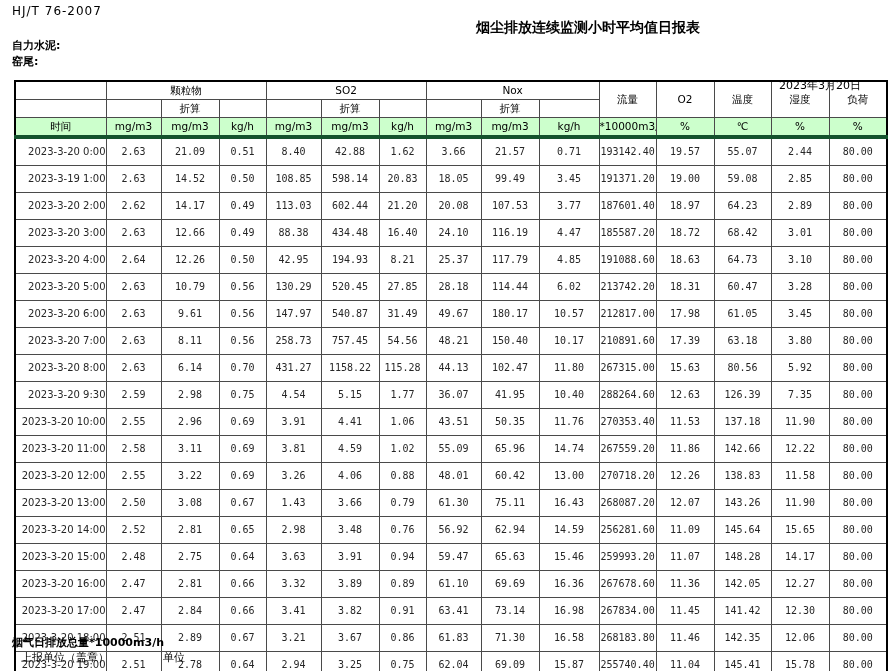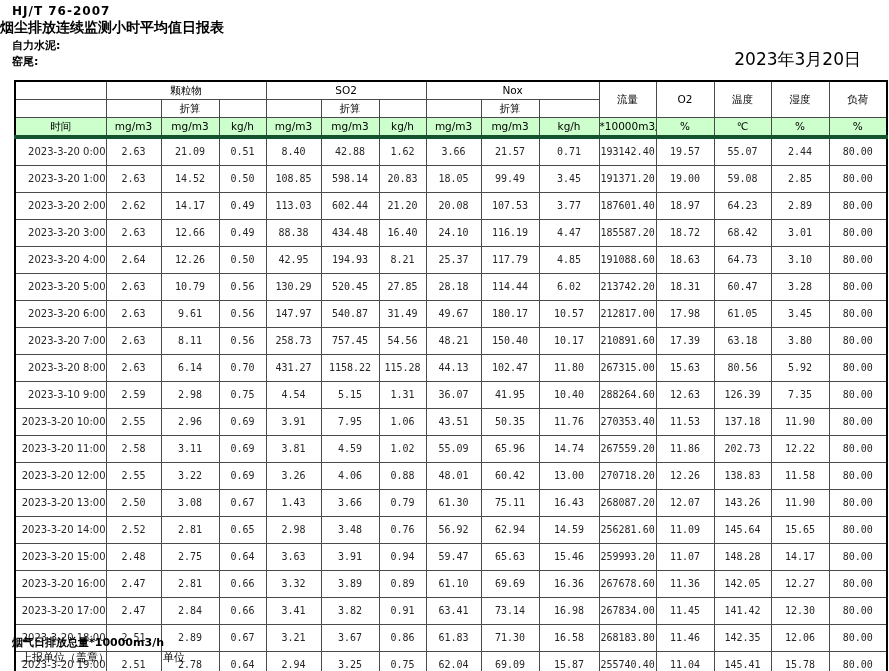--- a/index.html
+++ b/index.html
@@ -1,25 +1,25 @@
 <!DOCTYPE html>
 <html><head>
 <meta charset="utf-8">
 <style>
   * { margin:0; padding:0; box-sizing:border-box; }
   html,body { background:#fff; }
   body {
     width:889px; height:671px; position:relative; overflow:hidden;
     font-family:"DejaVu Sans","Liberation Sans",sans-serif; color:#000;
   }
-  .doc-code { position:absolute; top:4px; left:12px; font-size:12px; font-weight:bold; letter-spacing:1px; }
-  .title { position:absolute; top:19px; left:0; width:700px; text-align:left; font-size:14px; font-weight:bold; }
+  .doc-code { position:absolute; top:4px; left:12px; font-size:12px; font-weight:normal; letter-spacing:1px; }
+  .title { position:absolute; top:19px; left:0; width:700px; text-align:right; font-size:14px; font-weight:bold; }
   .company { position:absolute; top:38px; left:12px; font-size:11px; font-weight:bold; }
   .location { position:absolute; top:54px; left:12px; font-size:11px; font-weight:bold; }
-  .report-date { position:absolute; top:48px; right:28px; font-size:17px; }
+  .report-date { position:absolute; top:78px; right:28px; font-size:11px; }
 
   table.report {
     position:absolute; top:80px; left:14px;
     border-collapse:collapse; table-layout:fixed; width:872px;
     border:2px solid #000;
   }
   .report th, .report td {
     border:1px solid #4a4a4a;
     font-size:10px; font-weight:normal;
     text-align:center; vertical-align:middle;
@@ -119,21 +119,21 @@
         <td>3.66</td>
         <td>21.57</td>
         <td>0.71</td>
         <td>193142.40</td>
         <td class="o2-col">19.57</td>
         <td>55.07</td>
         <td>2.44</td>
         <td>80.00</td>
       </tr>
       <tr>
-        <td class="time-cell">2023-3-20 1:00</td>
+        <td class="time-cell">2023-3-19 1:00</td>
         <td>2.63</td>
         <td>14.52</td>
         <td>0.50</td>
         <td>108.85</td>
         <td>598.14</td>
         <td>20.83</td>
         <td>18.05</td>
         <td>99.49</td>
         <td>3.45</td>
         <td>191371.20</td>
@@ -255,43 +255,43 @@
         <td>44.13</td>
         <td>102.47</td>
         <td>11.80</td>
         <td>267315.00</td>
         <td class="o2-col">15.63</td>
         <td>80.56</td>
         <td>5.92</td>
         <td>80.00</td>
       </tr>
       <tr>
-        <td class="time-cell">2023-3-10 9:00</td>
+        <td class="time-cell">2023-3-20 9:30</td>
         <td>2.59</td>
         <td>2.98</td>
         <td>0.75</td>
         <td>4.54</td>
         <td>5.15</td>
-        <td>1.31</td>
+        <td>1.77</td>
         <td>36.07</td>
         <td>41.95</td>
         <td>10.40</td>
         <td>288264.60</td>
         <td class="o2-col">12.63</td>
         <td>126.39</td>
         <td>7.35</td>
         <td>80.00</td>
       </tr>
       <tr>
         <td class="time-cell">2023-3-20 10:00</td>
         <td>2.55</td>
         <td>2.96</td>
         <td>0.69</td>
         <td>3.91</td>
-        <td>7.95</td>
+        <td>4.41</td>
         <td>1.06</td>
         <td>43.51</td>
         <td>50.35</td>
         <td>11.76</td>
         <td>270353.40</td>
         <td class="o2-col">11.53</td>
         <td>137.18</td>
         <td>11.90</td>
         <td>80.00</td>
       </tr>
@@ -301,21 +301,21 @@
         <td>3.11</td>
         <td>0.69</td>
         <td>3.81</td>
         <td>4.59</td>
         <td>1.02</td>
         <td>55.09</td>
         <td>65.96</td>
         <td>14.74</td>
         <td>267559.20</td>
         <td class="o2-col">11.86</td>
-        <td>202.73</td>
+        <td>142.66</td>
         <td>12.22</td>
         <td>80.00</td>
       </tr>
       <tr>
         <td class="time-cell">2023-3-20 12:00</td>
         <td>2.55</td>
         <td>3.22</td>
         <td>0.69</td>
         <td>3.26</td>
         <td>4.06</td>

